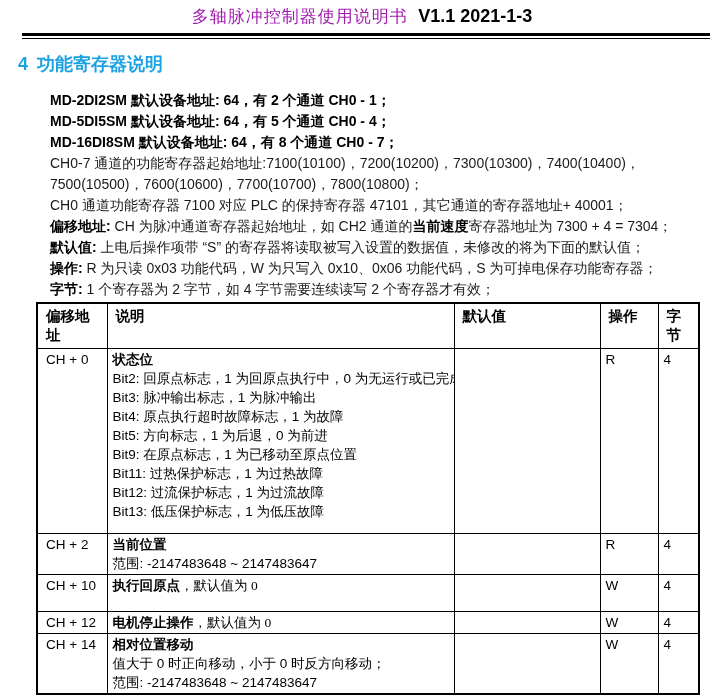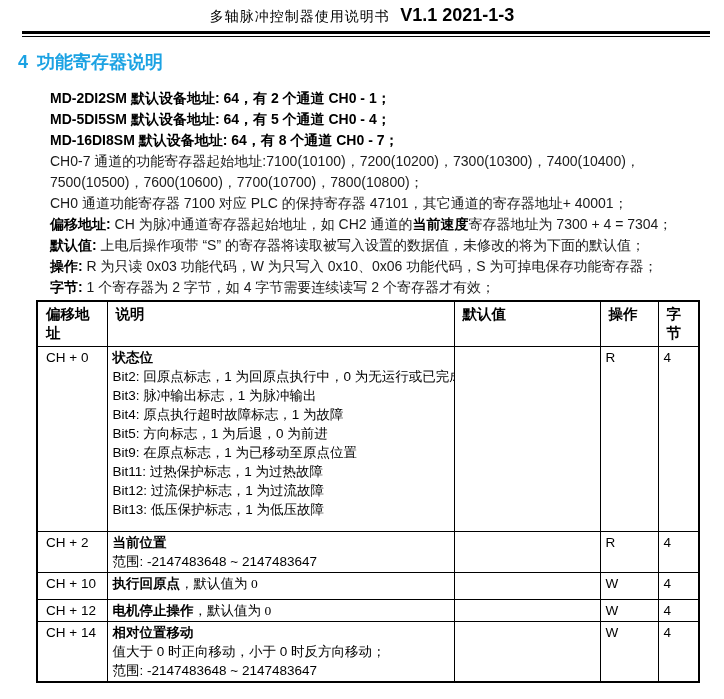--- a/index.html
+++ b/index.html
@@ -5,21 +5,21 @@
   html,body{margin:0;padding:0;}
   body{
     width:724px;height:699px;overflow:hidden;background:#ffffff;
     font-family:"Liberation Sans","DejaVu Sans",sans-serif;
     color:#1a1a1a;position:relative;
   }
   
   .doc-header{padding-top:5px;text-align:center;white-space:nowrap;}
   .doc-title{
     font-family:Liberation Sans, sans-serif;
-    font-size:14px;color:#000000;letter-spacing:1px;
+    font-size:17px;color:#a21caf;letter-spacing:1px;
   }
   .doc-version{
     font-size:18px;font-weight:bold;color:#000;margin-left:6px;
   }
   .header-rule{
     margin:5px 14px 0 22px;height:2px;
     border-top:3px solid #000;border-bottom:1px solid #000;
   }
   
   .section-heading{
@@ -43,21 +43,21 @@
   }
   .reg-table th{
     text-align:left;font-size:14.5px;font-weight:bold;
     padding:3px 8px;height:19px;
   }
   .reg-table td.offset-cell{padding-left:8px;white-space:nowrap;}
   .reg-table .desc-line{white-space:nowrap;}
   .desc-title{font-weight:bold;font-family:Liberation Serif, serif;}
   .desc-title .plain{font-weight:normal;}
   tr.r0{height:185px;} tr.r1{height:40px;} tr.r2{height:43px;}
-  tr.r3{height:27px;} tr.r4{height:21px;} tr.r5{height:60px;}
+  tr.r3{height:37px;} tr.r4{height:21px;} tr.r5{height:60px;}
 </style>
 </head>
 <body>
 
 <div class="doc-header">
   <span class="doc-title">多轴脉冲控制器使用说明书</span>
   <span class="doc-version">V1.1 2021-1-3</span>
 </div>
 <div class="header-rule"></div>
 

